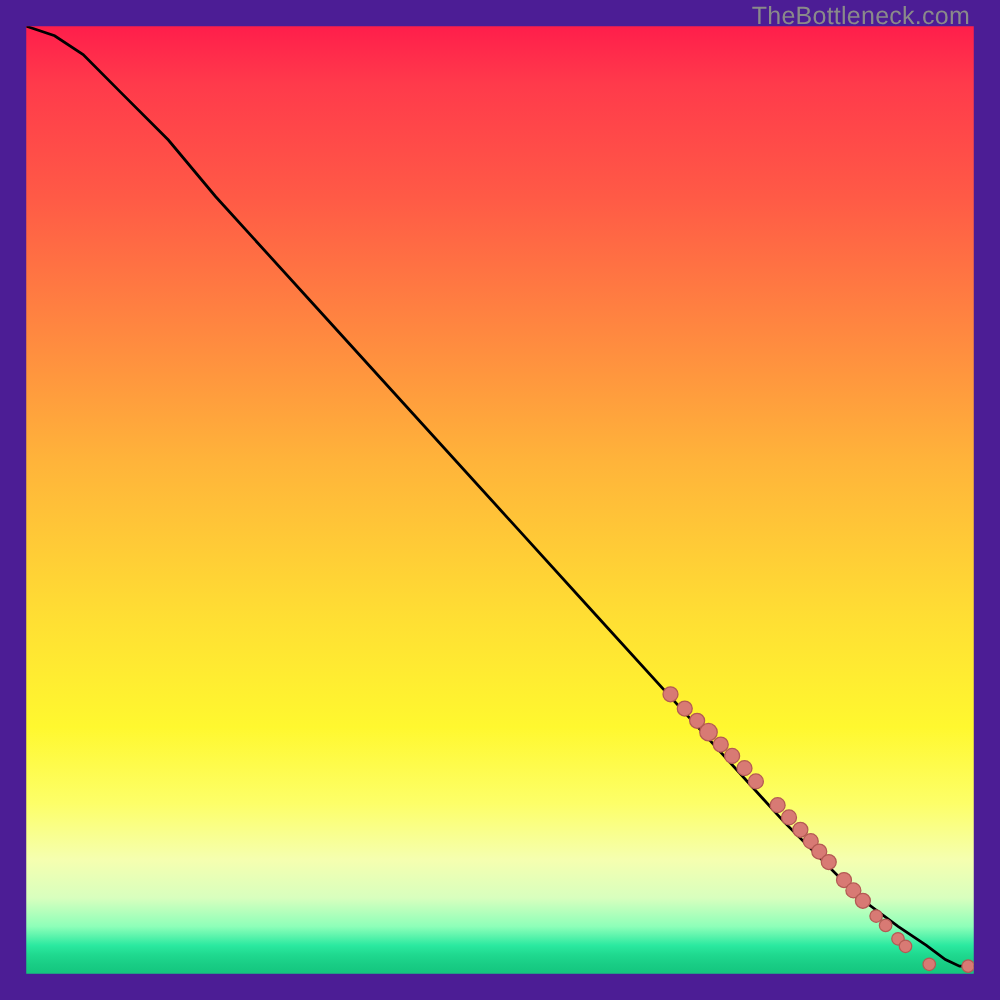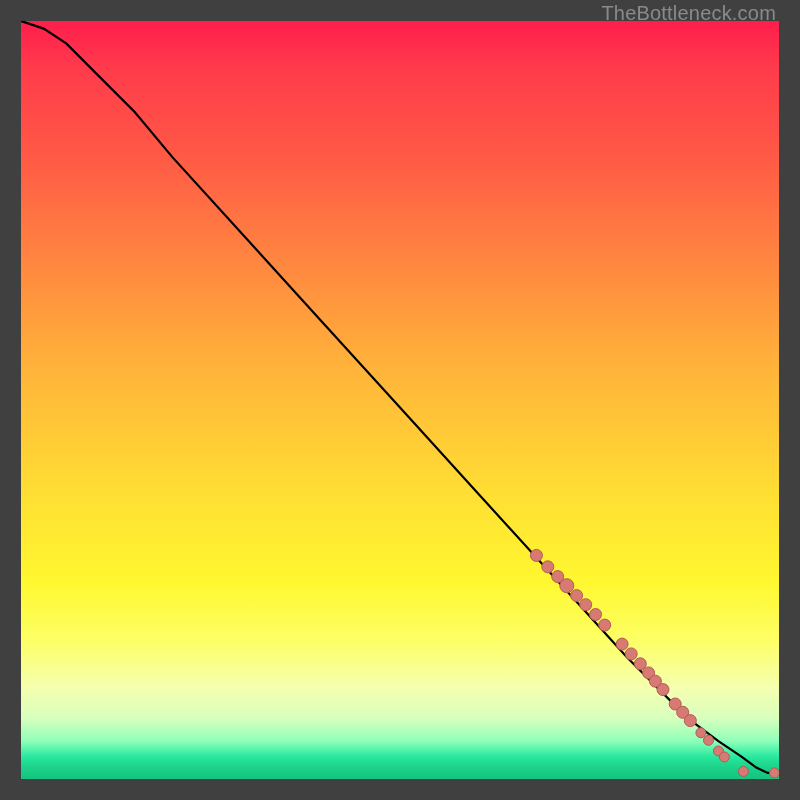--- a/index.html
+++ b/index.html
@@ -8,21 +8,21 @@
     width: 800px;
     height: 800px;
     overflow: hidden;
     background: #000;
     font-family: Arial, Helvetica, sans-serif;
   }
   .stage {
     position: relative;
     width: 800px;
     height: 800px;
-    background: #404040;
+    background: #4c1d95;
   }
   .plot {
     position: absolute;
     left: 21px;
     top: 21px;
     width: 758px;
     height: 758px;
     background: linear-gradient(
       to bottom,
       #ff1e4b 0%,

